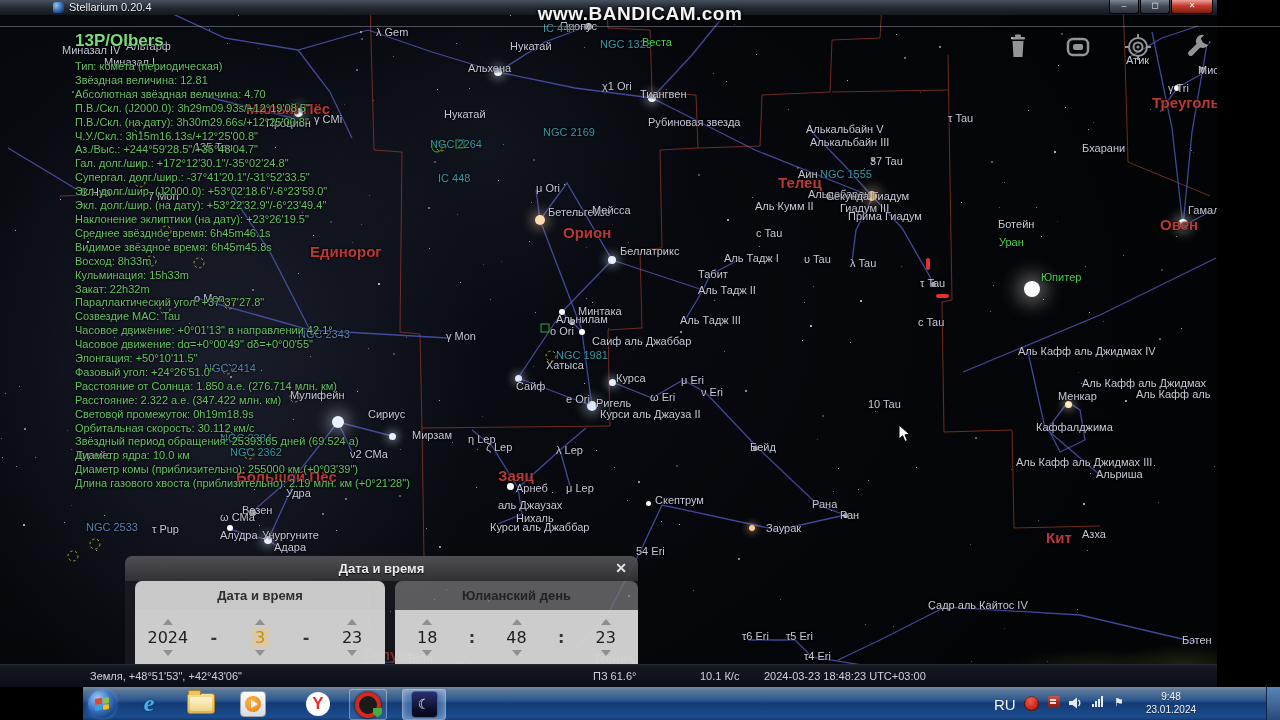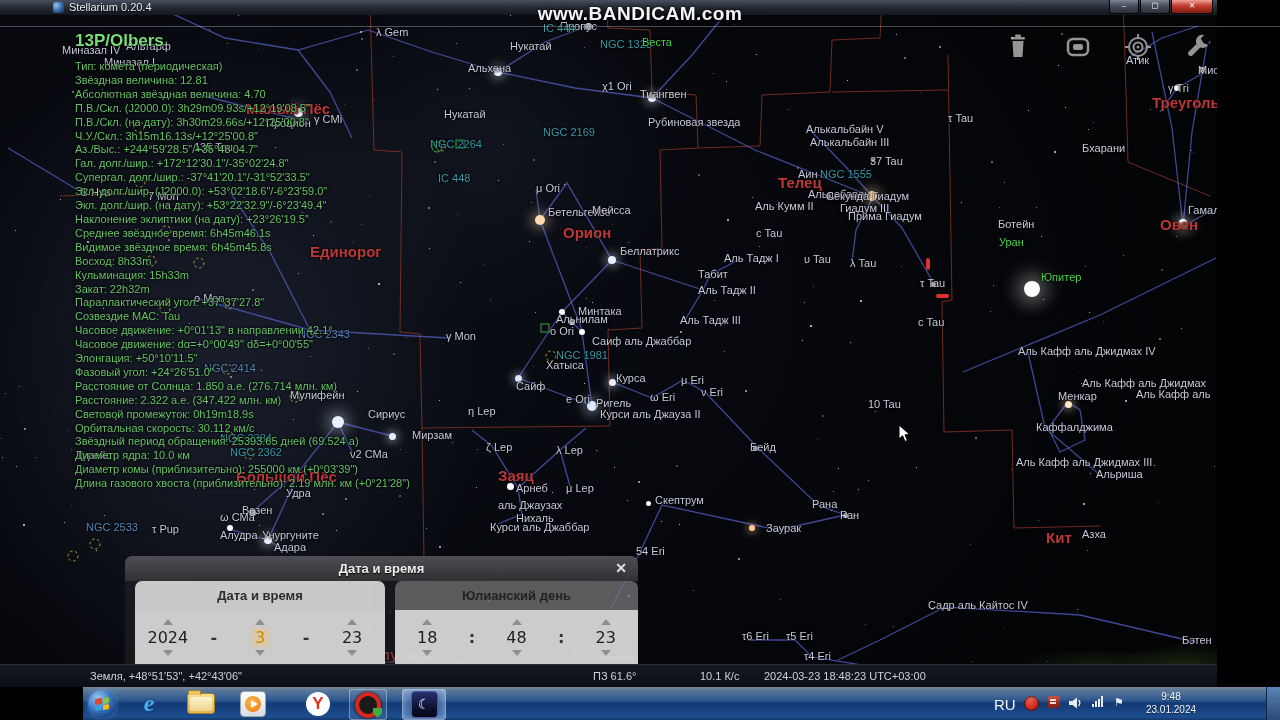--- a/index.html
+++ b/index.html
@@ -598,21 +598,21 @@
           <span class="lbl s" style="left: 1136px; top: 373px;">Аль Кафф аль</span>
           <span class="lbl s" style="left: 1036px; top: 406px;">Каффалджима</span>
           <span class="lbl s" style="left: 1016px; top: 441px;">Аль Кафф аль Джидмах III</span>
           <span class="lbl s" style="left: 1096px; top: 453px;">Альриша</span>
           <span class="lbl s" style="left: 750px; top: 426px;">Бейд</span>
           <span class="lbl s" style="left: 655px; top: 479px;">Скептрум</span>
           <span class="lbl s" style="left: 812px; top: 483px;">Рана</span>
           <span class="lbl s" style="left: 840px; top: 494px;">Ран</span>
           <span class="lbl s" style="left: 766px; top: 507px;">Заурак</span>
           <span class="lbl s" style="left: 636px; top: 530px;">54 Eri</span>
-          <span class="lbl s" style="left: 468px; top: 390px;">η Lep</span>
+          <span class="lbl s" style="left: 468px; top: 418px;">η Lep</span>
           <span class="lbl s" style="left: 486px; top: 426px;">ζ Lep</span>
           <span class="lbl s" style="left: 556px; top: 429px;">λ Lep</span>
           <span class="lbl c" style="left: 498px; top: 452px;">Заяц</span>
           <span class="lbl s" style="left: 516px; top: 467px;">Арнеб</span>
           <span class="lbl s" style="left: 566px; top: 467px;">μ Lep</span>
           <span class="lbl s" style="left: 498px; top: 484px;">аль Джаузах</span>
           <span class="lbl s" style="left: 516px; top: 497px;">Нихаль</span>
           <span class="lbl s" style="left: 490px; top: 506px;">Курси аль Джаббар</span>
           <span class="lbl c" style="left: 236px; top: 453px;">Большой Пёс</span>
           <span class="lbl s" style="left: 290px; top: 374px;">Мулифейн</span>

